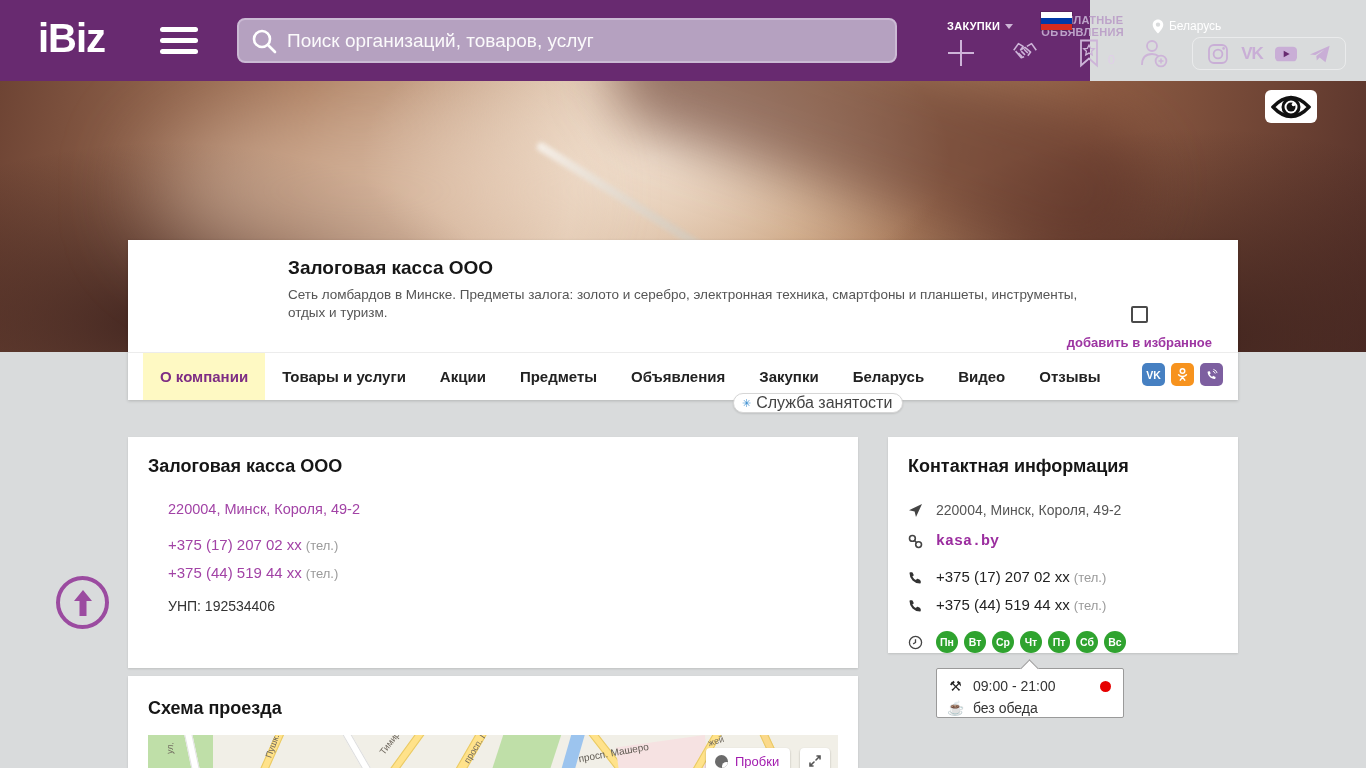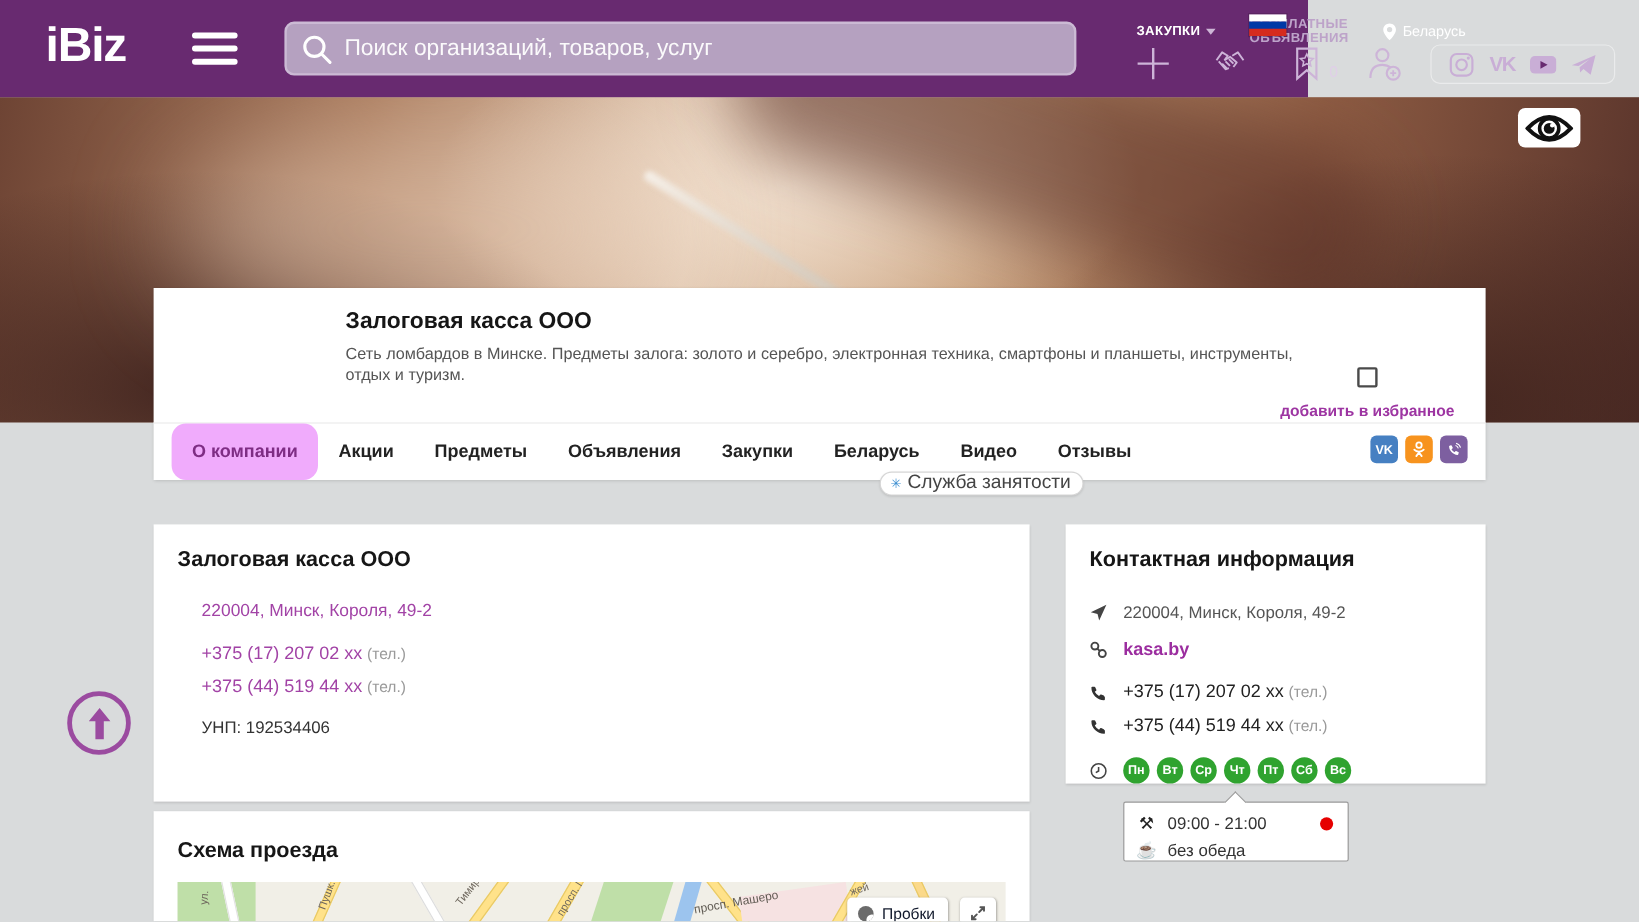--- a/index.html
+++ b/index.html
@@ -56,21 +56,21 @@
   .clogo .stamp:before { content:""; position:absolute; inset:5px; border:1px dotted #3d2a66; border-radius:50%; }
   .clogo .ltext { position:relative; font-size:21px; font-weight:bold; color:#3d2a66; letter-spacing:0; background:transparent; text-shadow:0 0 3px #fff,0 0 3px #fff; }
   .ctitle { position:absolute; left:160px; top:17px; font-size:19px; font-weight:bold; color:#161616; }
   .cdesc { position:absolute; left:160px; top:46px; width:830px; font-size:13.5px; color:#555; line-height:1.35; }
   .fav { position:absolute; right:26px; top:66px; display:flex; align-items:center; gap:12px; cursor:pointer;flex-direction:column; }
   .fav .box { width:17px; height:17px; border:2px solid #4a4a4a; border-radius:2px; background:#fff; }
   .fav .flabel { font-size:13px; font-weight:bold; color:#9d35a2; }
 
   .tabs { position:absolute; left:0; bottom:0; width:1110px; height:48px; border-top:1px solid #ececec; display:flex; align-items:stretch; padding-left:15px; }
   .tab { display:flex; align-items:center; padding:0 17px; font-size:15px; font-weight:bold; color:#222; cursor:pointer; white-space:nowrap; }
-  .tab.active { background:#f0abfc; color:#7e2d84;border-radius:12px; }
+  .tab.active { background:#fef9c3; color:#7e2d84; }
   .tab-socials { position:absolute; right:15px; top:10px; display:flex; gap:6px; }
   .ts { width:23px; height:23px; border-radius:5px; display:flex; align-items:center; justify-content:center; cursor:pointer; color:#fff; }
   .ts svg { width:15px; height:15px; }
   .ts.vk { background:#4680c2; font-size:10.5px; font-weight:bold; }
   .ts.ok { background:#f7931e; }
   .ts.vb { background:#7d5fa0; }
 
   .job-tooltip { position:absolute; left:733px; top:393px; height:20px; background:#fff; border:1px solid #d6d6d6; border-radius:10px; display:flex; align-items:center; gap:5px; padding:0 10px 0 8px; z-index:25; box-shadow:0 1px 2px rgba(0,0,0,.12); }
   .job-tooltip .ast { font-size:11px; color:#3d8fd1; }
   .job-tooltip .jt-label { font-size:16px; color:#444; white-space:nowrap; }
@@ -109,30 +109,30 @@
   .m-label { position:absolute; font-size:9px; color:#6e675d; white-space:nowrap; }
   .m-l0 { left:16px; top:8px; transform:rotate(-85deg); }
   .m-l1 { left:112px; top:6px; transform:rotate(-70deg); }
   .m-l2 { left:228px; top:2px; transform:rotate(-52deg); }
   .m-l3 { left:308px; top:4px; transform:rotate(-58deg); }
   .m-l4 { left:430px; top:12px; transform:rotate(-10deg); font-size:10px; color:#5f5a52; }
   .m-l5 { left:560px; top:1px; transform:rotate(-18deg); }
   .traffic-btn { position:absolute; left:558px; top:13px; width:84px; height:26px; background:#fff; border-radius:4px; box-shadow:0 1px 2px rgba(0,0,0,.3); display:flex; align-items:center; gap:7px; padding:0 9px; cursor:pointer; }
   .traffic-btn .tl { width:13px; height:13px; border-radius:50%; background:#6b6b6b; position:relative; overflow:hidden; }
   .traffic-btn .tl:after { content:""; position:absolute; right:-3px; bottom:-3px; width:9px; height:9px; border-radius:50%; background:#fff; }
-  .traffic-btn .tb-label { font-size:13px; color:#0f172a; }
+  .traffic-btn .tb-label { font-size:13px; color:#a21caf; }
   .expand-btn { position:absolute; left:652px; top:13px; width:30px; height:26px; background:#fff; border-radius:4px; box-shadow:0 1px 2px rgba(0,0,0,.3); display:flex; align-items:center; justify-content:center; cursor:pointer; }
   .expand-btn svg { width:14px; height:14px; }
 
   .contact-card h2 { position:absolute; left:20px; top:19px; }
   .c-row { position:absolute; left:20px; display:flex; align-items:center; gap:13px; }
   .c-ico { width:15px; height:15px; flex:0 0 auto; display:flex; align-items:center; justify-content:center; }
   .c-ico svg { width:15px; height:15px; }
   .c-addr-t { font-size:14px; color:#555; }
-  .c-site-t { font-size:15px; font-weight:bold; color:#9b2d9f; cursor:pointer; }
+  .c-site-t { font-size:15px; font-weight:bold; color:#9b2d9f; cursor:pointer;font-family:Liberation Mono, monospace; }
   .c-num { font-size:15px; color:#222; }
   .day { width:22px; height:22px; border-radius:50%; background:#2fa32f; color:#fff; font-size:10.5px; font-weight:bold; display:flex; align-items:center; justify-content:center; cursor:pointer; }
 
   .sched-bubble { position:absolute; left:936px; top:668px; width:188px; height:50px; background:#fff; border:1.5px solid #9a9a9a; border-radius:2px; z-index:15; padding:6px 10px 0 10px; }
   .sched-bubble .ptr { position:absolute; left:86px; top:-7.5px; width:13px; height:13px; background:#fff; border-left:1.5px solid #9a9a9a; border-top:1.5px solid #9a9a9a; transform:rotate(45deg); }
   .sb-row { display:flex; align-items:center; gap:9px; height:22px; position:relative; }
   .sb-ico { font-size:14px; color:#222; width:17px; text-align:center; }
   .sb-text { font-size:14px; color:#333; }
   .red-dot { position:absolute; right:2px; top:6px; width:11px; height:11px; border-radius:50%; background:#e60000; }
 
@@ -254,20 +254,21 @@
   <div class="main-card">
     <div class="ctitle">Залоговая касса ООО</div>
     <div class="cdesc">Сеть ломбардов в Минске. Предметы залога: золото и серебро, электронная техника, смартфоны и планшеты, инструменты, отдых и туризм.</div>
     <div class="fav">
       <div class="box"></div>
       <div class="flabel">добавить в избранное</div>
     </div>
 
     <div class="tabs">
       <div class="tab active">О компании</div>
+      <div class="tab">Товары и услуги</div>
       <div class="tab">Акции</div>
       <div class="tab">Предметы</div>
       <div class="tab">Объявления</div>
       <div class="tab">Закупки</div>
       <div class="tab">Беларусь</div>
       <div class="tab">Видео</div>
       <div class="tab">Отзывы</div>
       <div class="tab-socials">
         <div class="ts vk">VK</div>
         <div class="ts ok">

